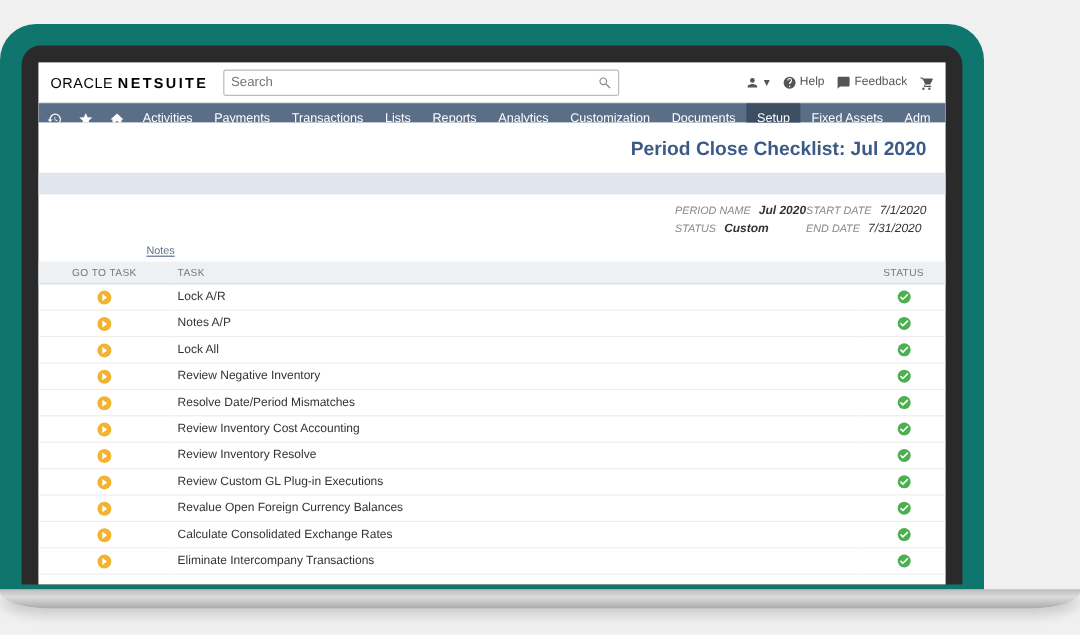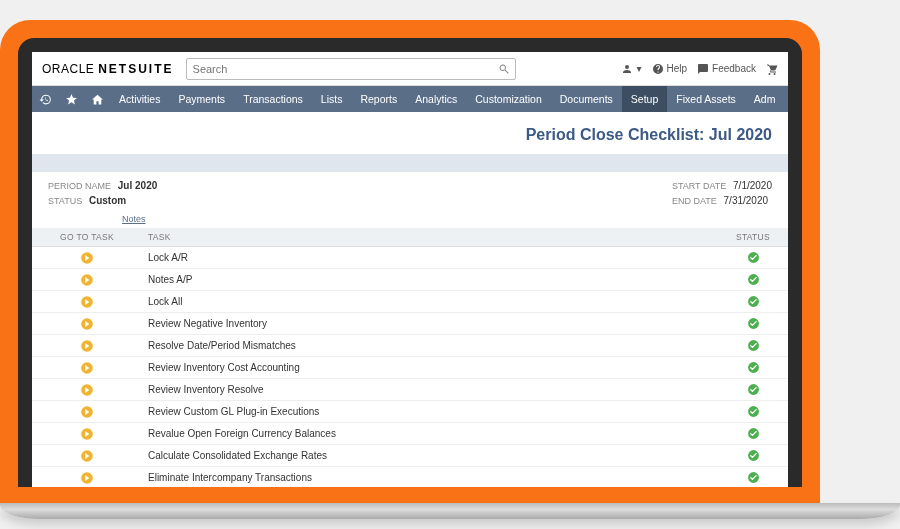--- a/index.html
+++ b/index.html
@@ -6,23 +6,23 @@
   body {
     font-family: Arial, Helvetica, sans-serif;
     background: #f0f0f0;
     display: flex;
     justify-content: center;
     align-items: flex-start;
     padding: 20px 0;
   }
   .laptop {
     width: 820px;
-    background: #f97316;
+    background: #0f766e;
     border-radius: 30px 30px 0 0;
-    padding: 18px 18px 16px 18px;
+    padding: 18px 18px 4px 18px;
     position: relative;
   }
   .laptop-inner {
     background: #2a2a2a;
     border-radius: 16px 16px 0 0;
     padding: 14px 14px 0 14px;
   }
   .screen {
     background: #fff;
     height: 435px;
@@ -78,22 +78,22 @@
     color: #555;
     margin-left: auto;
   }
   .toplinks .tl { display: flex; align-items: center; gap: 3px; cursor: pointer; }
   .toplinks svg { width: 12px; height: 12px; fill: #555; }
 
   
   .nav {
     background: #5a6e88;
     display: flex;
-    align-items: flex-end;
-    height: 26px;
+    align-items: flex-start;
+    height: 16px;
     color: #fff;
     font-size: 10.5px;
     overflow: hidden;
   }
   .nav .icon-btn {
     width: 26px; height: 26px;
     display: flex; align-items: center; justify-content: center;
     cursor: pointer;
   }
   .nav .icon-btn svg { width: 13px; height: 13px; fill: #fff; }
@@ -116,24 +116,25 @@
     text-align: right;
   }
   .band {
     background: #dfe6ee;
     height: 18px;
   }
 
   
   .meta {
     display: flex;
-    justify-content: space-between;
+    justify-content: flex-end;
     font-size: 10px;
     color: #333;
     padding: 8px 16px 4px 16px;
+    font-style: italic;
   }
   .meta .row { margin-bottom: 4px; }
   .meta .label { color: #888; text-transform: uppercase; font-size: 9px; margin-right: 4px; }
   .notes {
     font-size: 9px;
     color: #5a6e88;
     text-decoration: underline;
     padding: 0 0 4px 90px;
     display: block;
     cursor: pointer;

